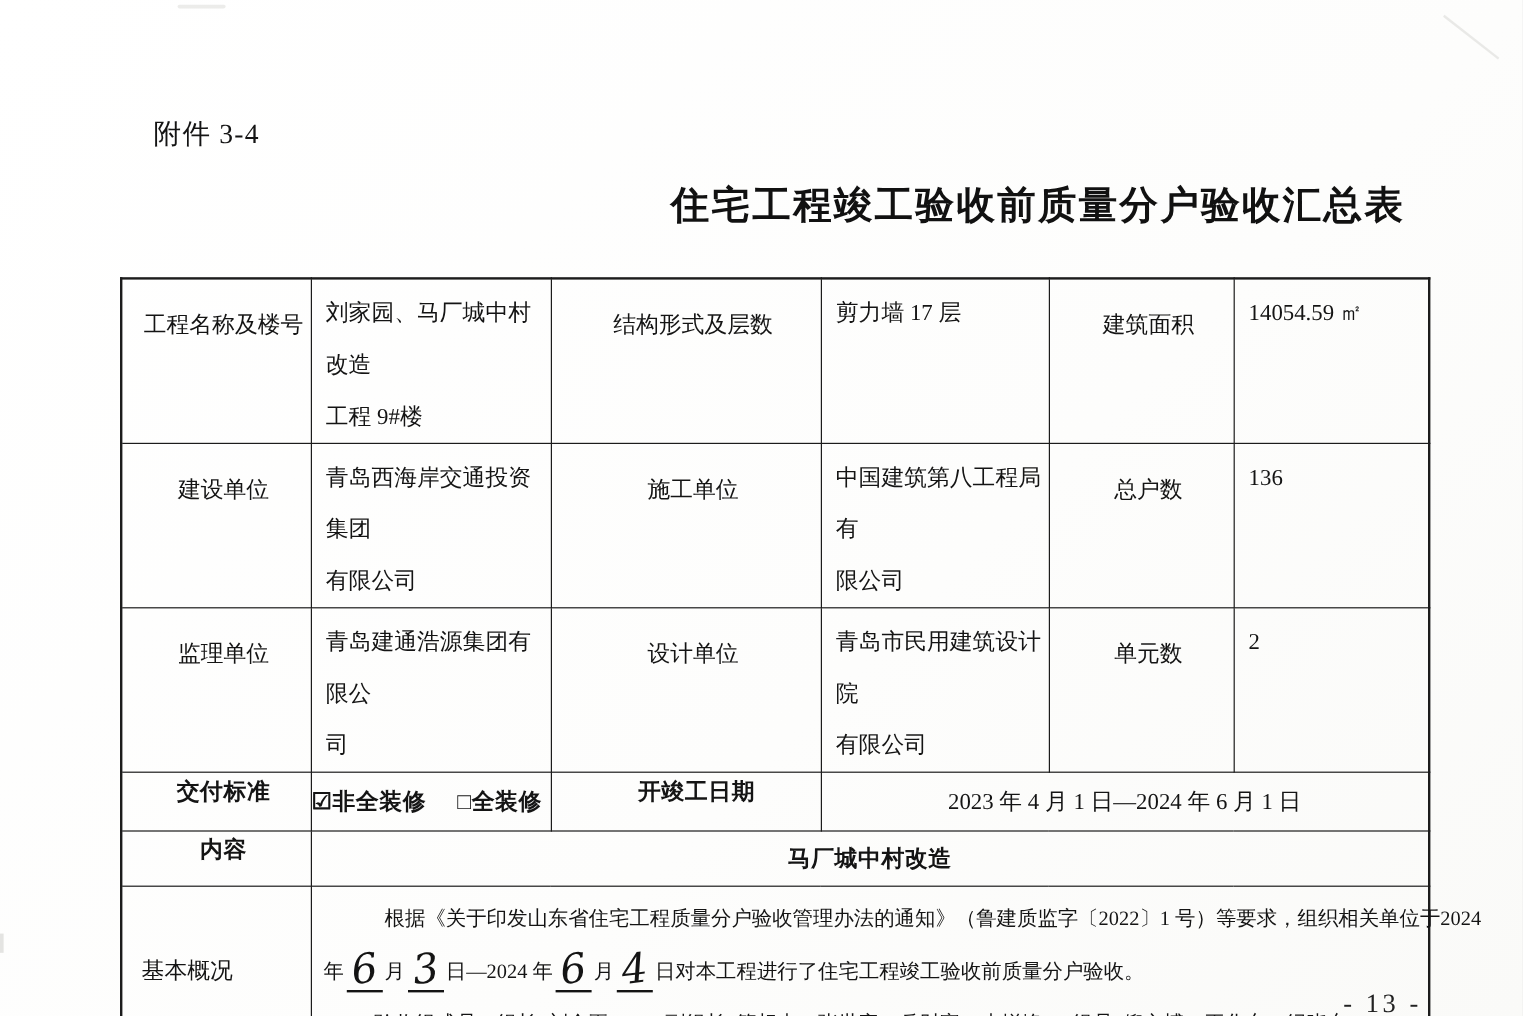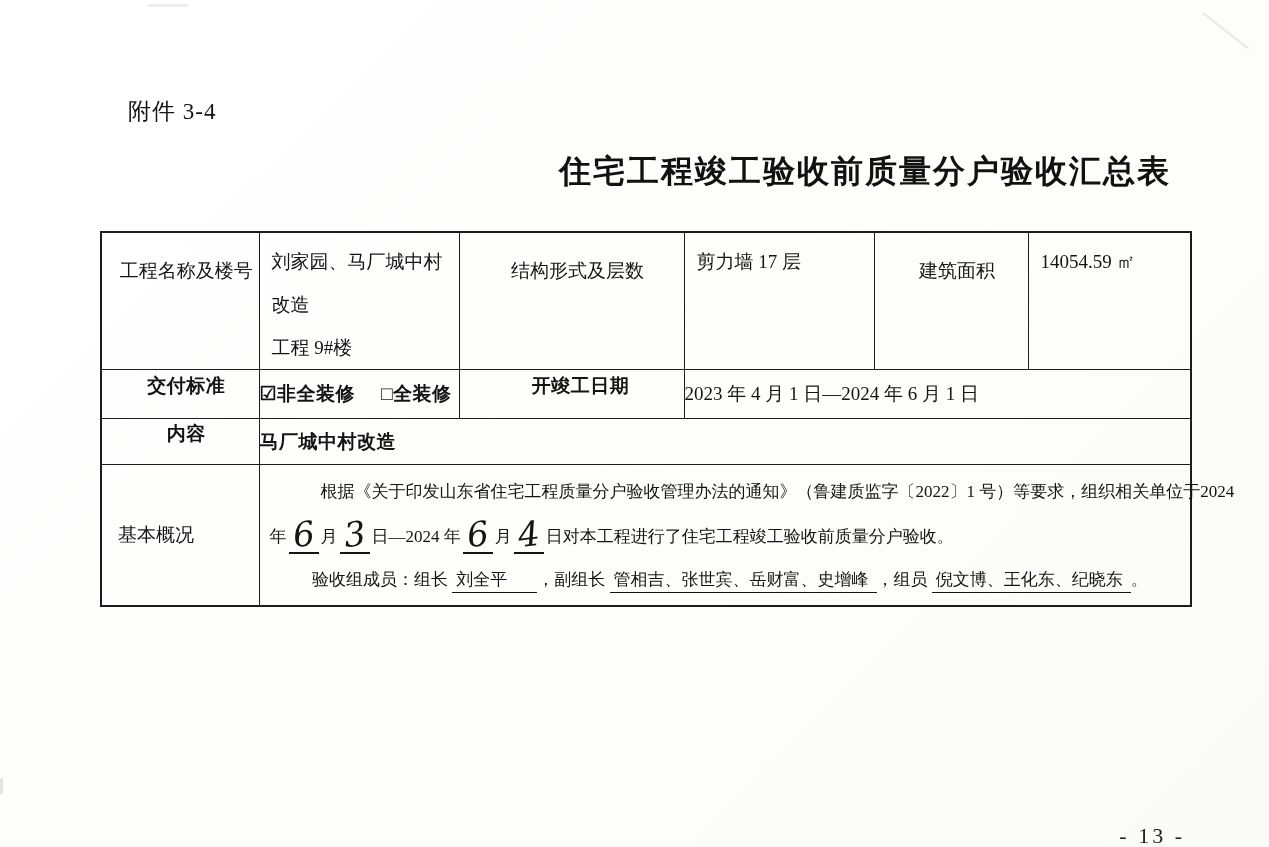--- a/index.html
+++ b/index.html
@@ -37,21 +37,21 @@
   td { vertical-align: top; overflow: visible; }
 
   td.lbl { padding: 25px 4px 16px 16px; white-space: nowrap; text-align: center; }
   td.val { padding: 7px 4px 0 12px; line-height: 43px; white-space: pre-line; }
   td.hei {
     font-family: "Liberation Sans", sans-serif;
     font-weight: 700; letter-spacing: 0.5px;
   }
   tr.mid td { vertical-align: middle; padding-top: 0; }
   tr.mid td.lbl { padding-top: 0; }
-  td.center { text-align: left; padding-left: 0; }
+  td.center { text-align: center; padding-left: 0; }
   td.options { text-align: left; white-space: nowrap; }
   td.options .opt-gap { display: inline-block; width: 26px; }
 
   td.summary-label { vertical-align: middle; padding: 0 4px 0 16px; }
   td.summary-body { padding: 5px 8px 4px 10px; font-size: 17px; line-height: 43px; }
   .sum-line { white-space: nowrap; }
   .indent3 { text-indent: 3em; }
   .indent25 { text-indent: 2.5em; }
 
   .blank {
@@ -106,20 +106,40 @@
     <tbody>
       <tr style="height:91px;">
         <td class="lbl">工程名称及楼号</td>
         <td class="val">刘家园、马厂城中村改造
 工程 9#楼</td>
         <td class="lbl">结构形式及层数</td>
         <td class="val">剪力墙 17 层</td>
         <td class="lbl">建筑面积</td>
         <td class="val">14054.59 ㎡</td>
       </tr>
+      <tr style="height:91px;">
+        <td class="lbl">建设单位</td>
+        <td class="val">青岛西海岸交通投资集团
+有限公司</td>
+        <td class="lbl">施工单位</td>
+        <td class="val">中国建筑第八工程局有
+限公司</td>
+        <td class="lbl">总户数</td>
+        <td class="val">136</td>
+      </tr>
+      <tr style="height:90px;">
+        <td class="lbl">监理单位</td>
+        <td class="val">青岛建通浩源集团有限公
+司</td>
+        <td class="lbl">设计单位</td>
+        <td class="val">青岛市民用建筑设计院
+有限公司</td>
+        <td class="lbl">单元数</td>
+        <td class="val">2</td>
+      </tr>
       <tr class="mid" style="height:49px;">
         <td class="lbl hei">交付标准</td>
         <td class="options hei">
           <span>☑非全装修</span><span class="opt-gap"></span><span>□全装修</span>
         </td>
         <td class="lbl hei" style="padding-left:22px;">开竣工日期</td>
         <td class="center" colspan="3">2023 年 4 月 1 日—2024 年 6 月 1 日</td>
       </tr>
       <tr class="mid" style="height:46px;">
         <td class="lbl hei">内容</td>

